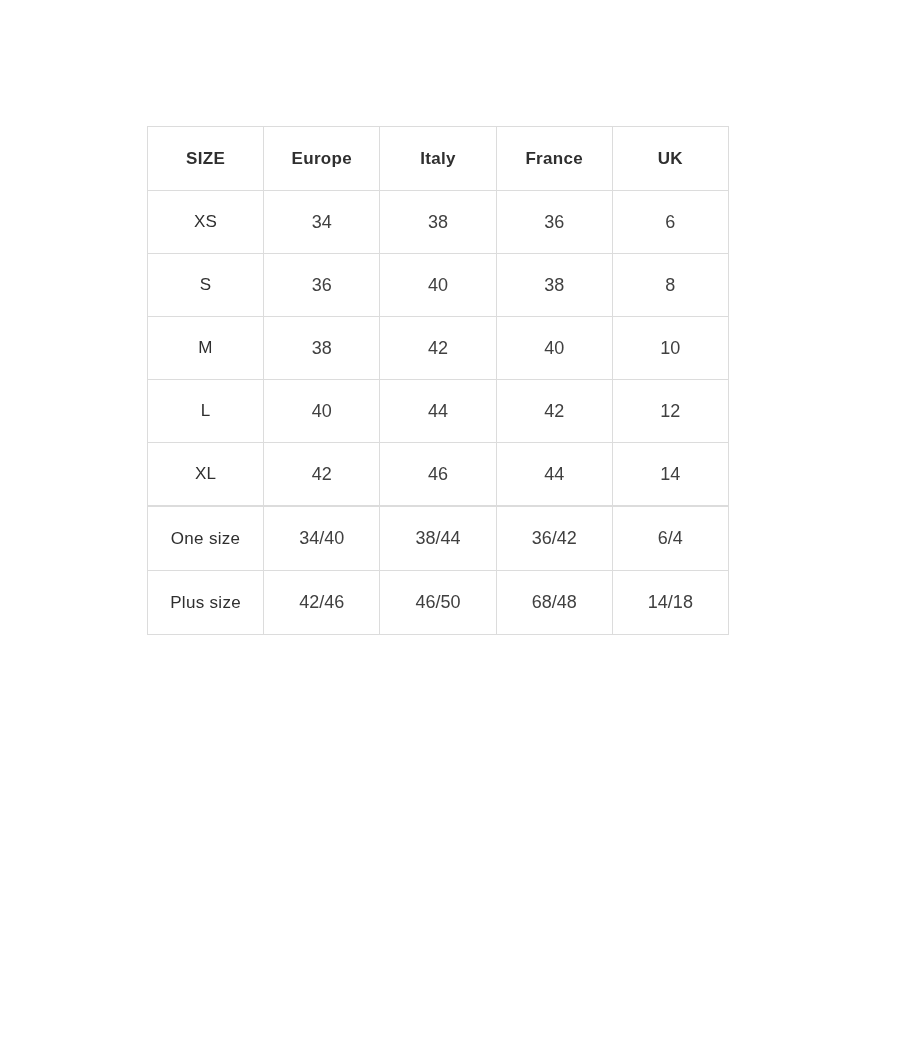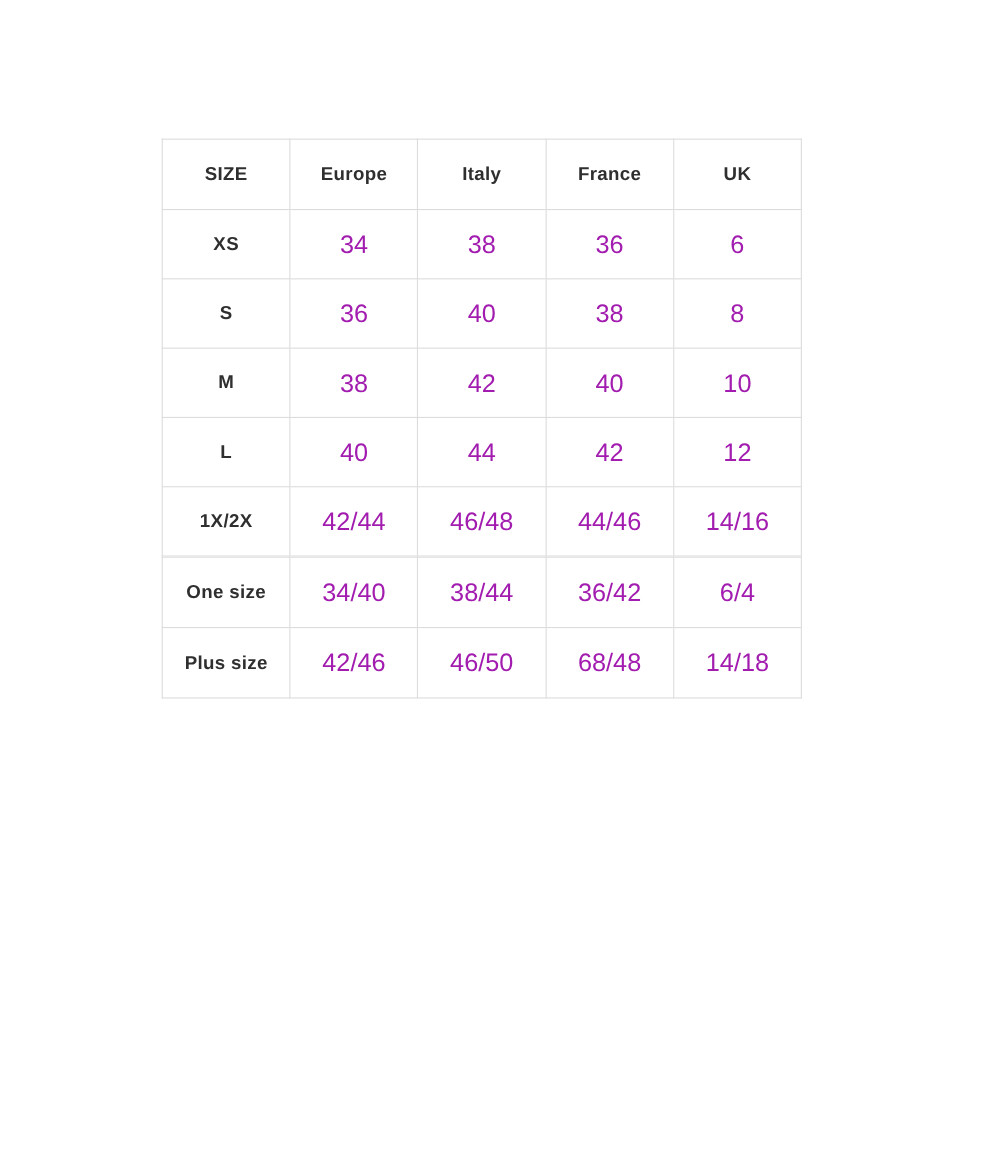--- a/index.html
+++ b/index.html
@@ -43,27 +43,27 @@
   }
   table.size-table th {
     height: 63px;
     font-size: 17px;
     font-weight: 700;
     color: #2f2f2f;
     letter-spacing: 0.3px;
   }
   table.size-table td {
     height: 62px;
-    font-size: 23px;
+    font-size: 18px;
     font-weight: 400;
-    color: #a21caf;
+    color: #404040;
   }
   table.size-table td.size-label {
     font-size: 17px;
-    font-weight: 700;
+    font-weight: 400;
     color: #2f2f2f;
     letter-spacing: 0.3px;
     text-align: center;
   }
   table.size-table.secondary {
   }
   table.size-table.secondary td { height: 63px; }
 </style>
 </head>
 <body>
@@ -111,25 +111,25 @@
           <td>10</td>
         </tr>
         <tr>
           <td class="size-label">L</td>
           <td>40</td>
           <td>44</td>
           <td>42</td>
           <td>12</td>
         </tr>
         <tr>
-          <td class="size-label">1X/2X</td>
-          <td>42/44</td>
-          <td>46/48</td>
-          <td>44/46</td>
-          <td>14/16</td>
+          <td class="size-label">XL</td>
+          <td>42</td>
+          <td>46</td>
+          <td>44</td>
+          <td>14</td>
         </tr>
       </tbody>
     </table>
 
     <table class="size-table secondary">
       <colgroup>
           <col>
           <col>
           <col>
           <col>

